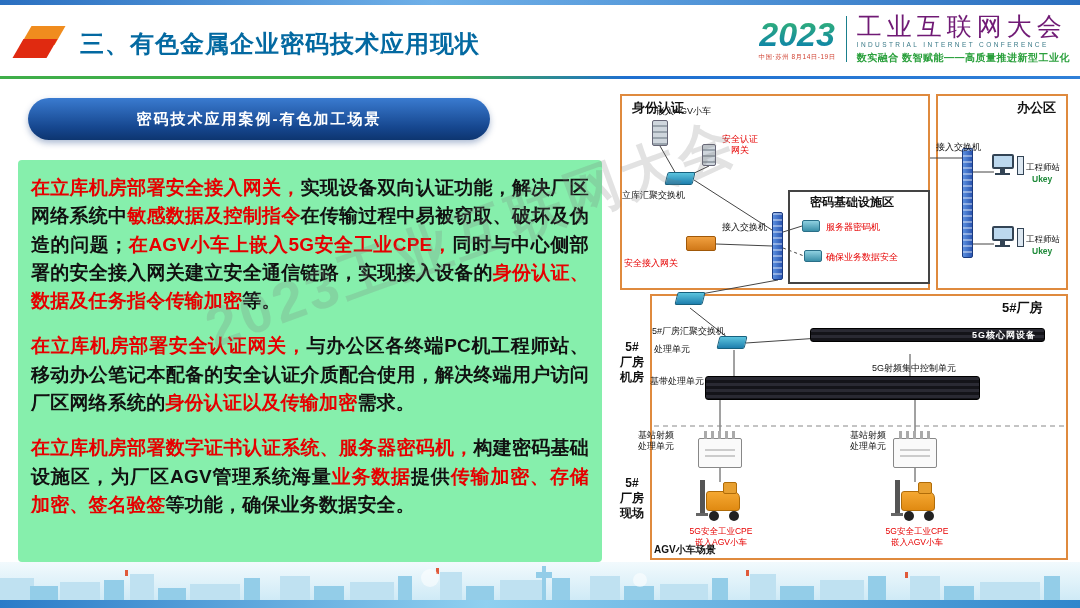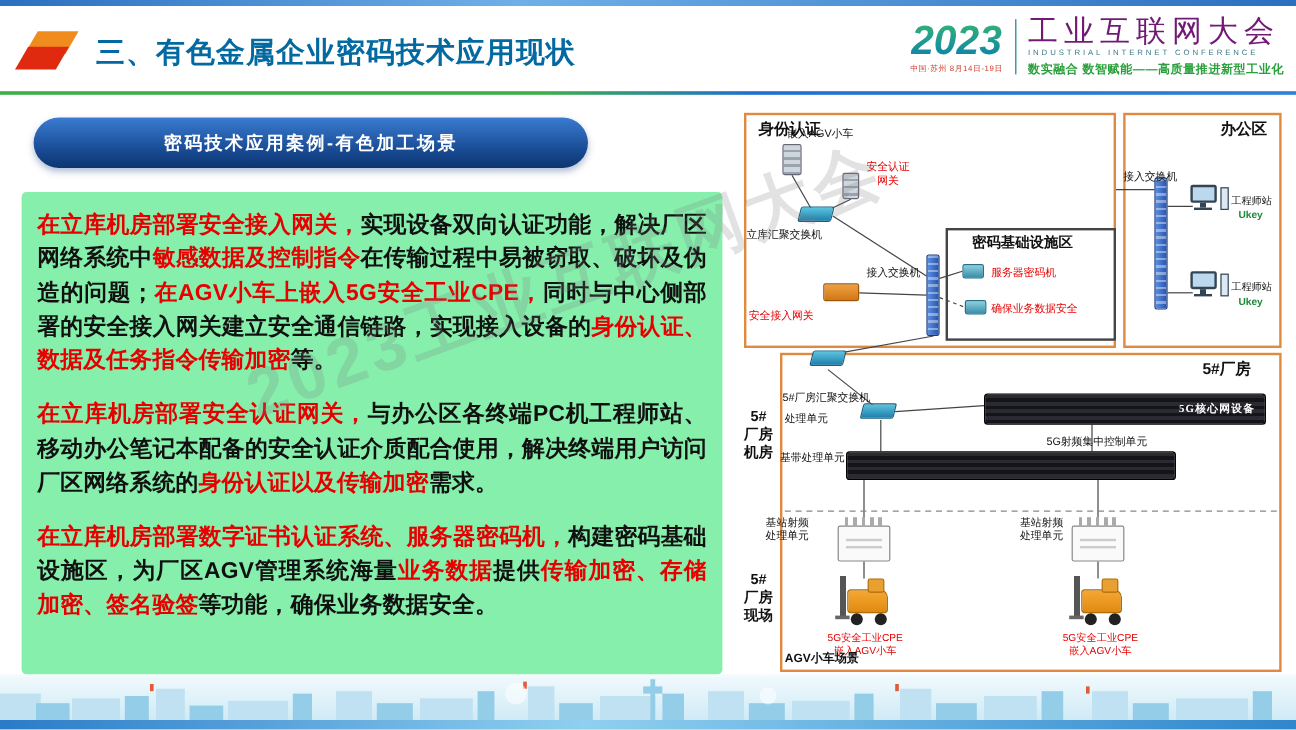--- a/index.html
+++ b/index.html
@@ -213,21 +213,21 @@
       <div class="base"></div>
         <div class="twr"></div>
     </div>
     <div class="dlabel" style="left:416px;top:146px;font-size:8.5px;">工程师站</div>
     <div class="dlabel bold" style="left:422px;top:158px;font-size:8.5px;color:#1f8a3a;">Ukey</div>
 
     <div class="dnode icon-switch" style="left:66px;top:204px;"></div>
     <div class="dlabel" style="left:42px;top:238px;">5#厂房汇聚交换机</div>
     <div class="dnode icon-switch" style="left:108px;top:248px;"></div>
     <div class="dlabel" style="left:44px;top:256px;">处理单元</div>
-    <div class="dnode rack" style="left:210px;top:240px;width:235px;height:26px;font-family:Liberation Serif, serif;">
+    <div class="dnode rack" style="left:200px;top:240px;width:235px;height:14px;">
       <span class="rlabel">5G核心网设备</span>
     </div>
     <div class="dlabel" style="left:262px;top:275px;">5G射频集中控制单元</div>
     <div class="dnode rack" style="left:95px;top:288px;width:275px;height:24px;"></div>
     <div class="dlabel" style="left:40px;top:288px;">基带处理单元</div>
 
     <div class="dlabel pre ctr" style="left:28px;top:342px;">基站射频
 处理单元</div>
     <div class="dlabel pre ctr" style="left:240px;top:342px;">基站射频
 处理单元</div>

